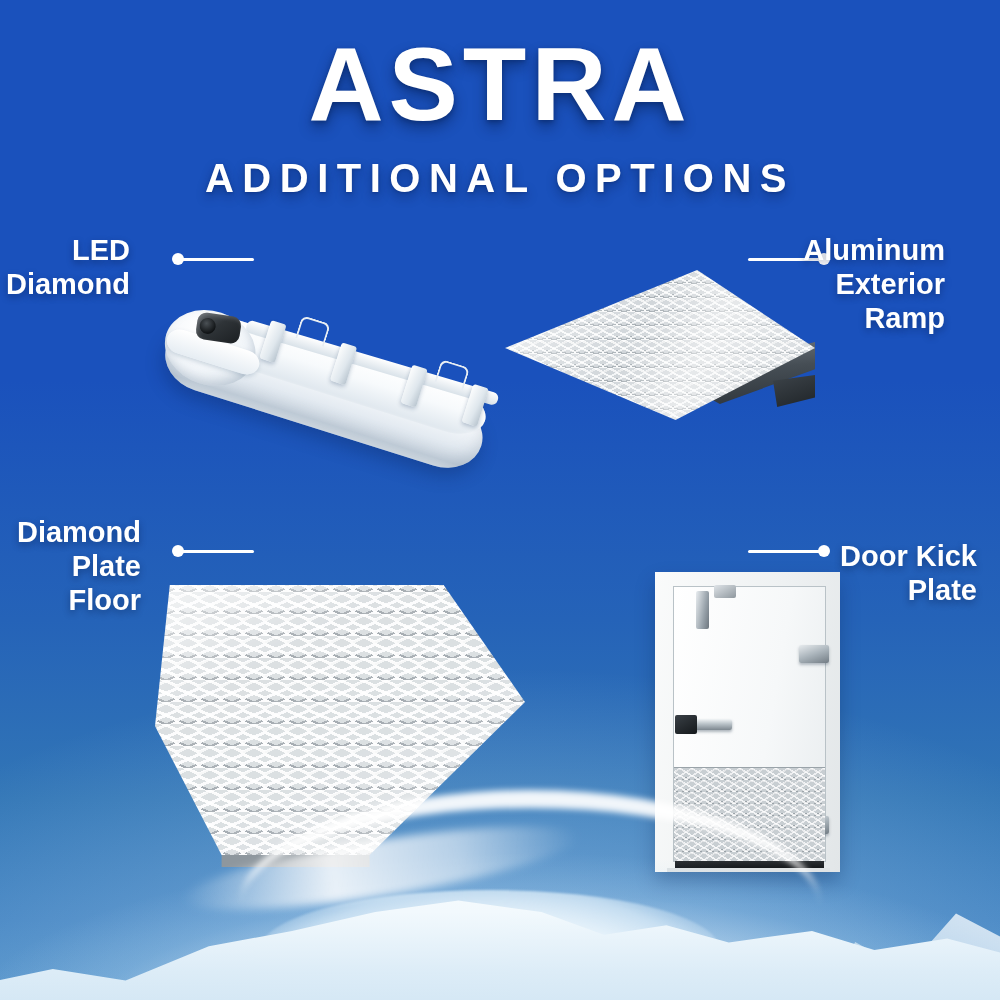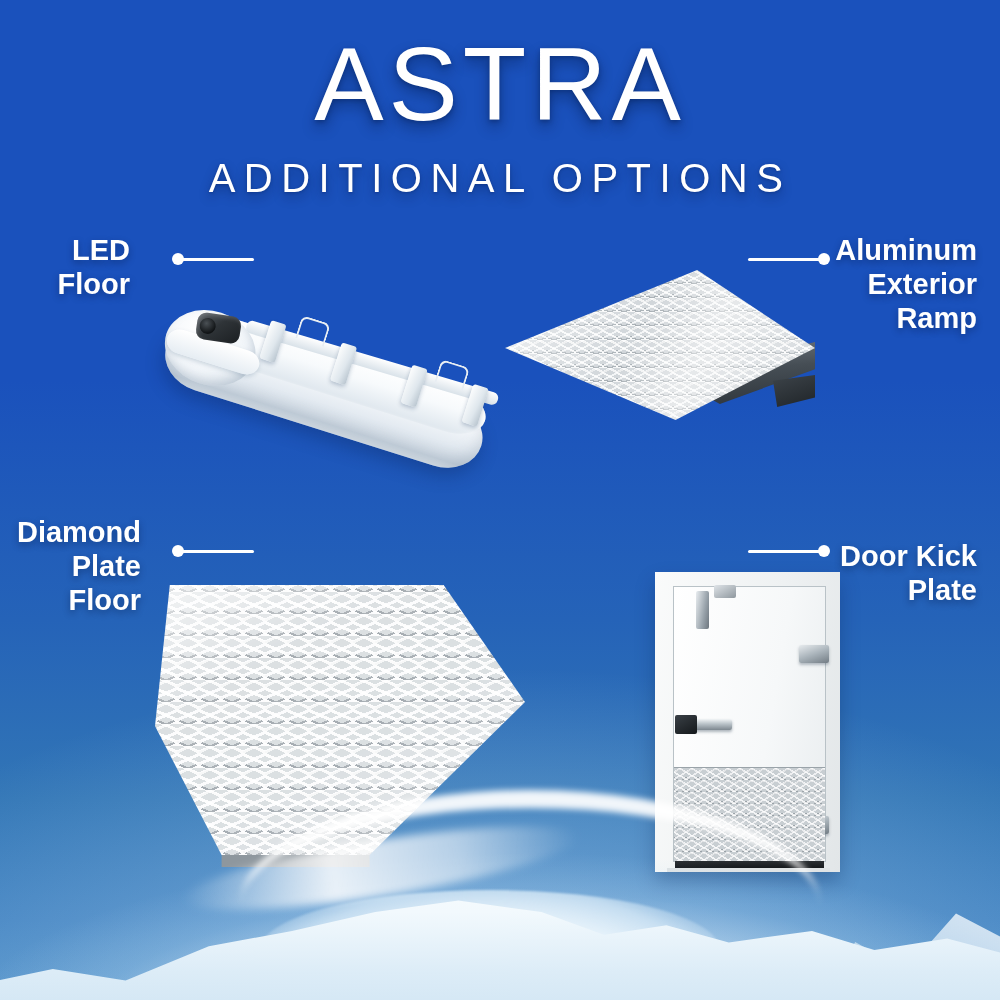--- a/index.html
+++ b/index.html
@@ -11,25 +11,25 @@
   .poster{
     position:relative;width:1000px;height:1000px;overflow:hidden;
     background:
       radial-gradient(ellipse 120% 60% at 50% 104%, rgba(190,222,245,.55) 0%, rgba(150,198,235,0) 62%),
       linear-gradient(180deg,#1a51bc 0%, #1a51bc 38%, #2563b8 62%, #3276b6 80%, #3e80c0 92%, #4a8cc6 100%);
   }
 
   
   .title-block{position:absolute;left:0;top:32px;width:1000px;text-align:center;}
   .main-title{
-    font-size:104px;font-weight:400;color:#ffffff;letter-spacing:5px;line-height:1;
+    font-size:104px;font-weight:700;color:#ffffff;letter-spacing:5px;line-height:1;
     text-shadow:0 7px 14px rgba(3,22,66,.45), 0 2px 4px rgba(3,22,66,.35);
   }
   .sub-title{
-    margin-top:20px;font-size:40px;font-weight:400;color:#ffffff;letter-spacing:8.5px;
+    margin-top:20px;font-size:40px;font-weight:700;color:#ffffff;letter-spacing:8.5px;
     text-shadow:0 5px 11px rgba(3,22,66,.42), 0 1px 3px rgba(3,22,66,.3);
   }
 
   
   .callout-label{
     position:absolute;color:#fff;font-weight:700;font-size:29px;line-height:1.17;
     text-shadow:0 3px 7px rgba(3,22,66,.40);white-space:pre-line;
   }
   .lbl-left{text-align:right;}
   .lbl-right{text-align:right;}
@@ -252,21 +252,21 @@
 <body>
 
 <div class="poster">
 
   <div class="title-block">
     <div class="main-title">ASTRA</div>
     <div class="sub-title">ADDITIONAL OPTIONS</div>
   </div>
 
   <div class="callout-label lbl-left" style="left:0px;top:234px;width:130px;">LED
-Floor</div>
+Diamond</div>
   <div class="leader dot-left" style="left:172px;top:253px;width:82px;">
     <span class="dot"></span>
     <span class="bar"></span>
   </div>
 
   <div class="product led-wrap">
     <div class="led-body">
       <div class="led-diffuser"></div>
       <div class="led-top"></div>
       <div class="led-rail"></div>
@@ -279,21 +279,21 @@
       <div class="led-cap"></div>
       <div class="led-band"></div>
       <div class="led-gland"></div>
     </div>
   </div>
 
   <div class="leader dot-right" style="left:748px;top:253px;width:82px;">
     <span class="dot"></span>
     <span class="bar"></span>
   </div>
-  <div class="callout-label lbl-right" style="left:700px;top:234px;width:277px;">Aluminum
+  <div class="callout-label lbl-right" style="left:668px;top:234px;width:277px;">Aluminum
 Exterior
 Ramp</div>
 
   <div class="product ramp-wrap">
     <div class="ramp-edge"></div>
     <div class="ramp-tab"></div>
     <div class="ramp-top diamond-tex">
       <span class="sheen"></span>
     </div>
   </div>

